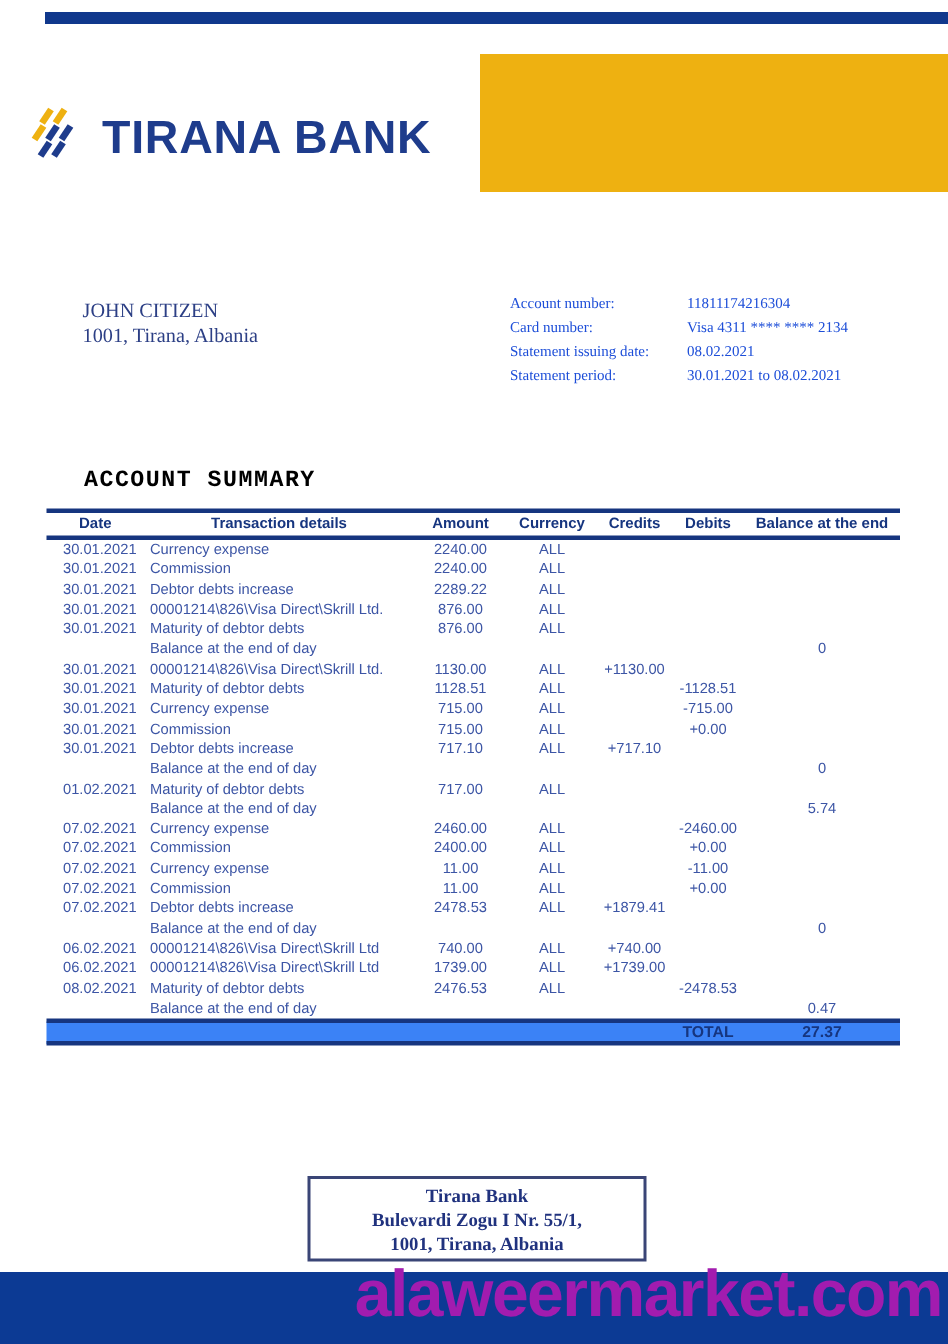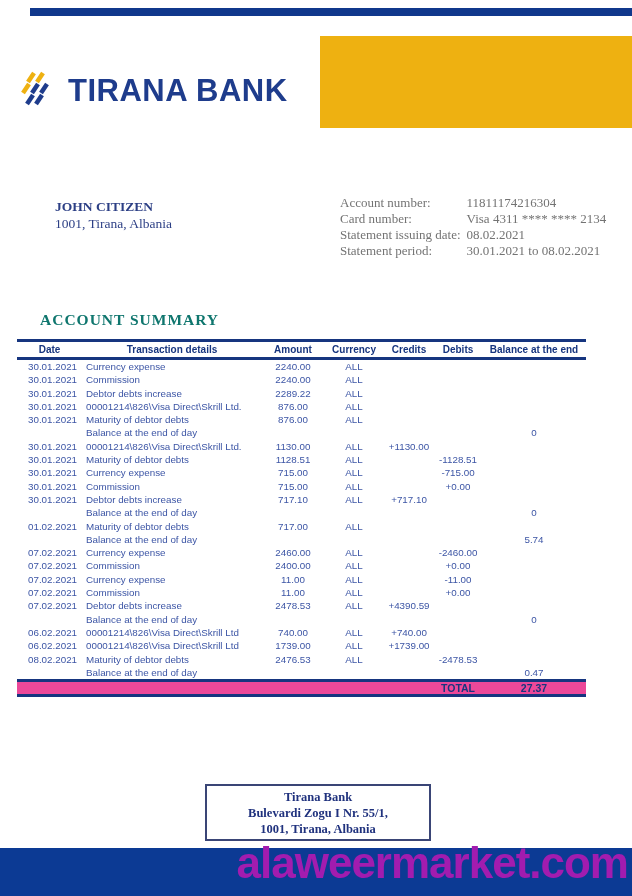--- a/index.html
+++ b/index.html
@@ -15,52 +15,52 @@
 
   
   .logo { position:absolute; left:16px; top:70px; display:flex; align-items:center; gap:8px; }
   .logo-text {
     font-family:"Liberation Sans", sans-serif; font-weight:bold; font-size:31px;
     color:#1e3c8c; letter-spacing:0.5px; white-space:nowrap;
   }
 
   
   .customer { position:absolute; left:55px; top:199px; font-size:13.5px; color:#2c3f85; line-height:16px; }
-  .customer .name { font-weight:bold; font-size:13.5px; margin-bottom:1px; }
-
-  
-  .acct-info { position:absolute; left:340px; top:196px; font-size:13px; color:#737373; }
+  .customer .name { font-weight:normal; font-size:13.5px; margin-bottom:1px; }
+
+  
+  .acct-info { position:absolute; left:340px; top:196px; font-size:10px; color:#1d4ed8; }
   .acct-info table { border-collapse:collapse; }
   .acct-info td { padding:0 0 2.5px 0; vertical-align:top; line-height:13.5px; }
   .acct-info td.lbl { width:118px; padding-right:6px; white-space:nowrap; }
   .acct-info td.val { white-space:nowrap;margin-top:44px; }
 
   
   .summary-title {
-    position:absolute; left:40px; top:311px; font-weight:bold; font-size:15.5px;
-    color:#0f766e; letter-spacing:1px;
-  }
-
-  
-  .txn-wrap { position:absolute; left:17px; top:339px; width:569px; }
+    position:absolute; left:56px; top:311px; font-weight:bold; font-size:15.5px;
+    color:#000000; letter-spacing:1px;font-family:Liberation Mono, monospace;
+  }
+
+  
+  .txn-wrap { position:absolute; left:31px; top:339px; width:569px; }
   table.txn { width:569px; border-collapse:collapse; table-layout:fixed;
     font-family:"Liberation Sans", sans-serif; }
   table.txn thead th {
     border-top:3px solid #16357f; border-bottom:3px solid #16357f;
     font-size:10px; font-weight:bold; color:#16357f; text-align:center;
     padding:2px 0; line-height:11px; white-space:nowrap;
   }
   table.txn tbody td {
     font-size:9.8px; color:#3c55a5; height:13.3px; line-height:13.3px;
     padding:0; text-align:center; white-space:nowrap; overflow:hidden;
   }
   table.txn tbody td.c0 { text-align:left; padding-left:11px; }
   table.txn tbody td.c1 { text-align:left; padding-left:4px; }
   table.txn tfoot td {
-    background:#ec4899; border-top:3px solid #16357f; border-bottom:3px solid #16357f;
+    background:#3b82f6; border-top:3px solid #16357f; border-bottom:3px solid #16357f;
     font-size:10.5px; font-weight:bold; color:#16357f; height:15px; text-align:center;
   }
 
   
   .footer-box {
     position:absolute; left:205px; top:784px; width:226px; height:57px;
     border:2px solid #3a4576; display:flex; flex-direction:column;
     align-items:center; justify-content:center;
     font-weight:bold; font-size:12.5px; color:#20327e; line-height:16px; text-align:center;
   }
@@ -311,21 +311,21 @@
             <td class="c3">ALL</td>
             <td class="c4"></td>
             <td class="c5">+0.00</td>
             <td class="c6"></td>
           </tr>
           <tr>
             <td class="c0">07.02.2021</td>
             <td class="c1">Debtor debts increase</td>
             <td class="c2">2478.53</td>
             <td class="c3">ALL</td>
-            <td class="c4">+4390.59</td>
+            <td class="c4">+1879.41</td>
             <td class="c5"></td>
             <td class="c6"></td>
           </tr>
           <tr>
             <td class="c0"></td>
             <td class="c1">Balance at the end of day</td>
             <td class="c2"></td>
             <td class="c3"></td>
             <td class="c4"></td>
             <td class="c5"></td>

